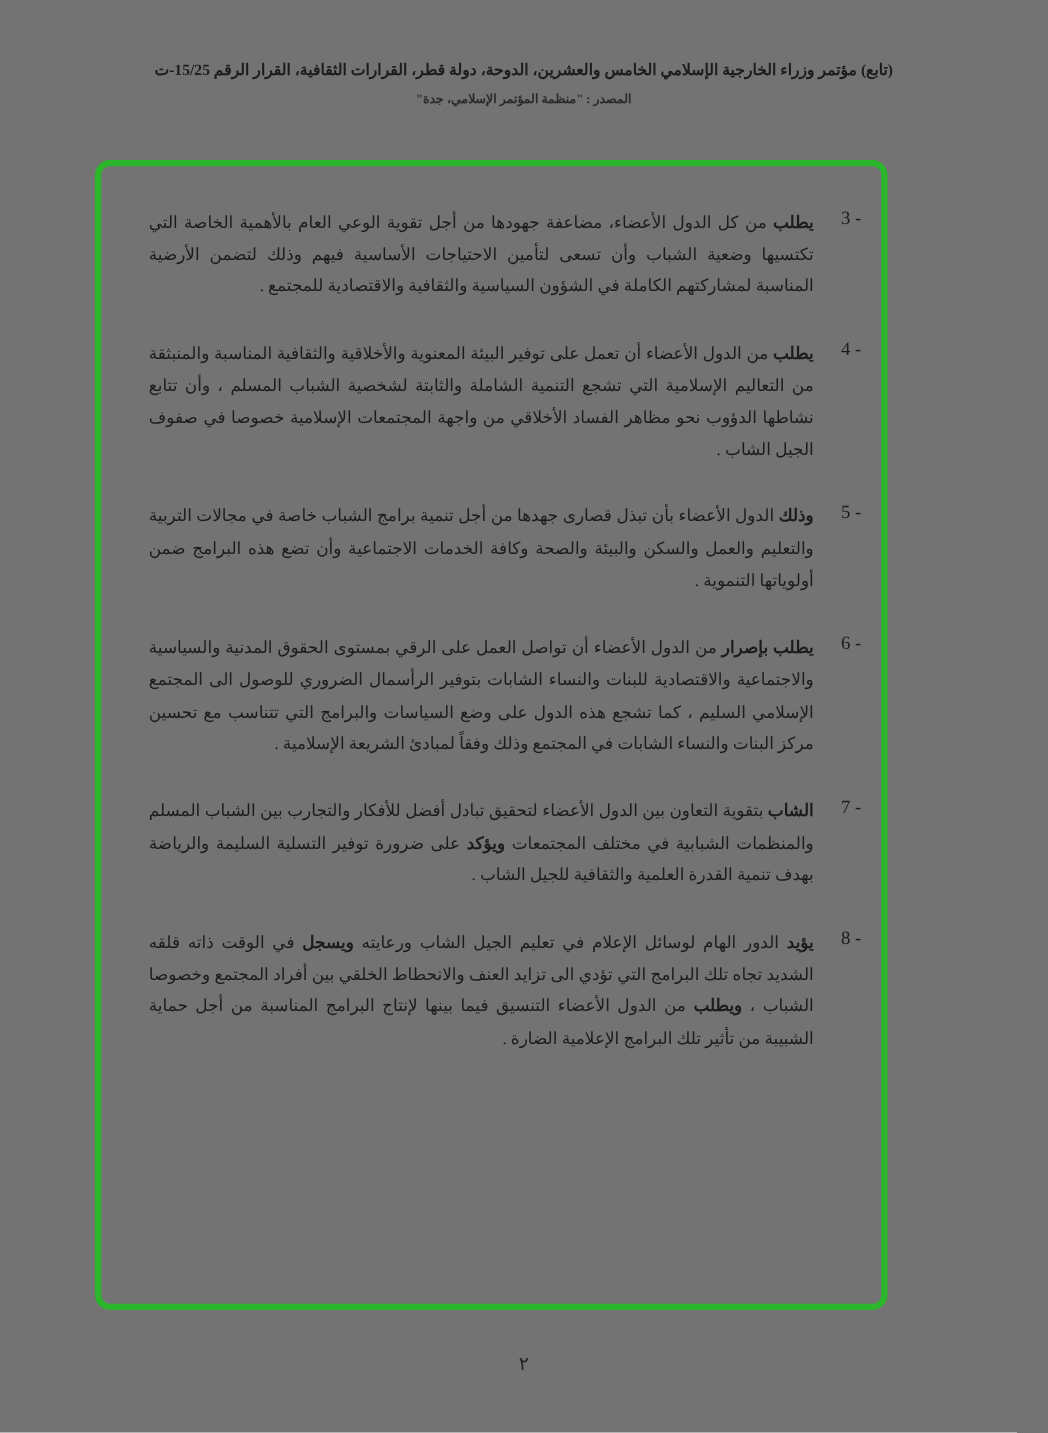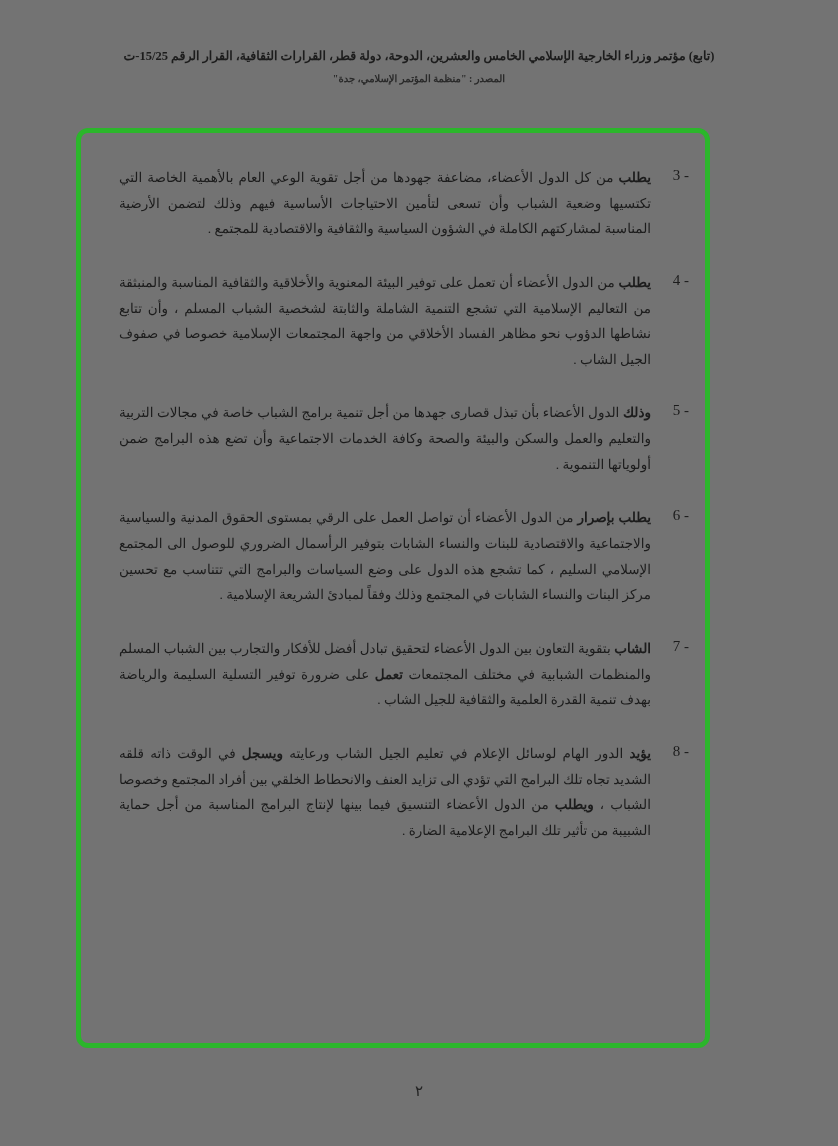--- a/index.html
+++ b/index.html
@@ -106,21 +106,21 @@
         <div class="item">
     <div class="item-marker">5 -</div>
     <div class="item-text"><span class="bold">وذلك</span><span> الدول الأعضاء بأن تبذل قصارى جهدها من أجل تنمية برامج الشباب خاصة في مجالات التربية والتعليم والعمل والسكن والبيئة والصحة وكافة الخدمات الاجتماعية وأن تضع هذه البرامج ضمن أولوياتها التنموية .</span></div>
   </div>
         <div class="item">
     <div class="item-marker">6 -</div>
     <div class="item-text"><span class="bold">يطلب بإصرار</span><span> من الدول الأعضاء أن تواصل العمل على الرقي بمستوى الحقوق المدنية والسياسية والاجتماعية والاقتصادية للبنات والنساء الشابات بتوفير الرأسمال الضروري للوصول الى المجتمع الإسلامي السليم ، كما تشجع هذه الدول على وضع السياسات والبرامج التي تتناسب مع تحسين مركز البنات والنساء الشابات في المجتمع وذلك وفقاً لمبادئ الشريعة الإسلامية .</span></div>
   </div>
         <div class="item">
     <div class="item-marker">7 -</div>
-    <div class="item-text"><span class="bold">الشاب</span><span> بتقوية التعاون بين الدول الأعضاء لتحقيق تبادل أفضل للأفكار والتجارب بين الشباب المسلم والمنظمات الشبابية في مختلف المجتمعات </span><span class="bold">تعمل</span><span> على ضرورة توفير التسلية السليمة والرياضة بهدف تنمية القدرة العلمية والثقافية للجيل الشاب .</span></div>
+    <div class="item-text"><span class="bold">الشاب</span><span> بتقوية التعاون بين الدول الأعضاء لتحقيق تبادل أفضل للأفكار والتجارب بين الشباب المسلم والمنظمات الشبابية في مختلف المجتمعات </span><span class="bold">ويؤكد</span><span> على ضرورة توفير التسلية السليمة والرياضة بهدف تنمية القدرة العلمية والثقافية للجيل الشاب .</span></div>
   </div>
         <div class="item">
     <div class="item-marker">8 -</div>
     <div class="item-text"><span class="bold">يؤيد</span><span> الدور الهام لوسائل الإعلام في تعليم الجيل الشاب ورعايته </span><span class="bold">ويسجل</span><span> في الوقت ذاته قلقه الشديد تجاه تلك البرامج التي تؤدي الى تزايد العنف والانحطاط الخلقي بين أفراد المجتمع وخصوصا الشباب ، </span><span class="bold">ويطلب</span><span> من الدول الأعضاء التنسيق فيما بينها لإنتاج البرامج المناسبة من أجل حماية الشبيبة من تأثير تلك البرامج الإعلامية الضارة .</span></div>
   </div>
       </div>
   </div>
 
   <div class="page-number">٢</div>
 

